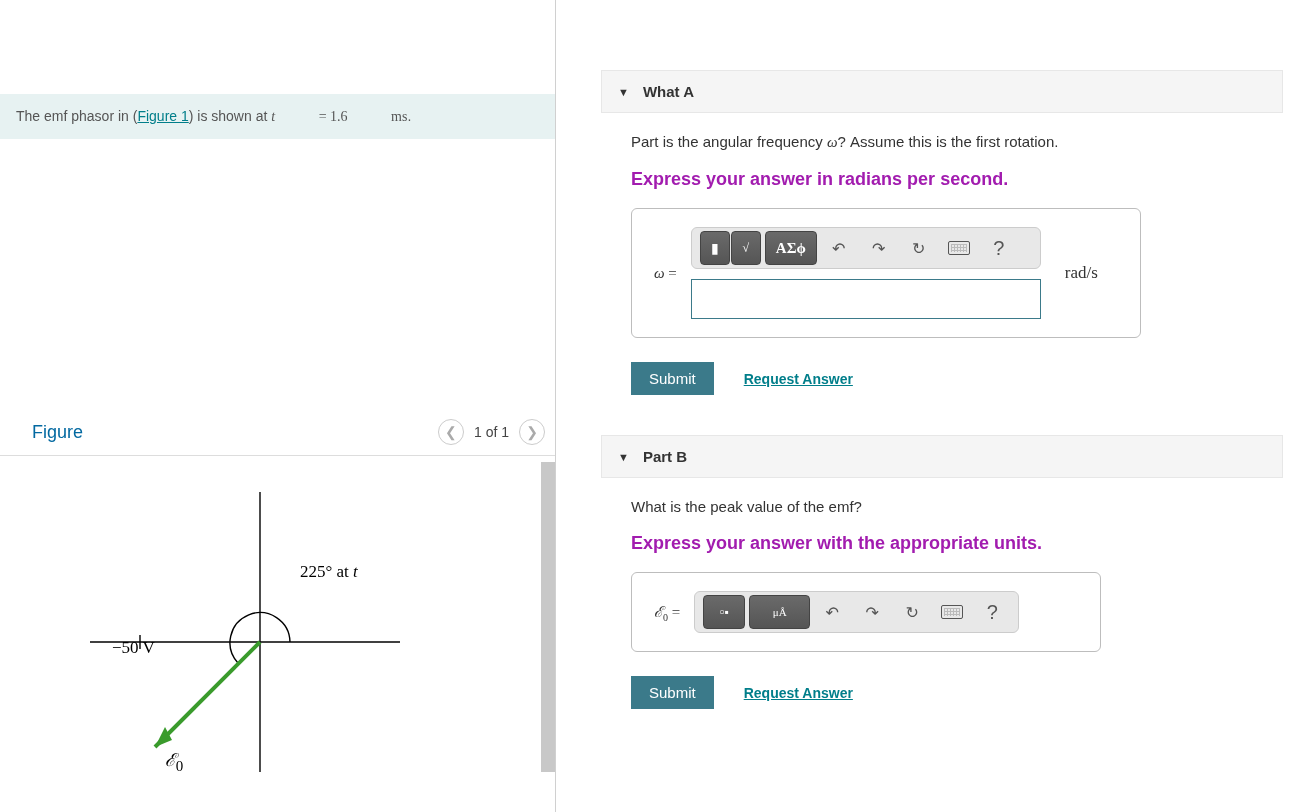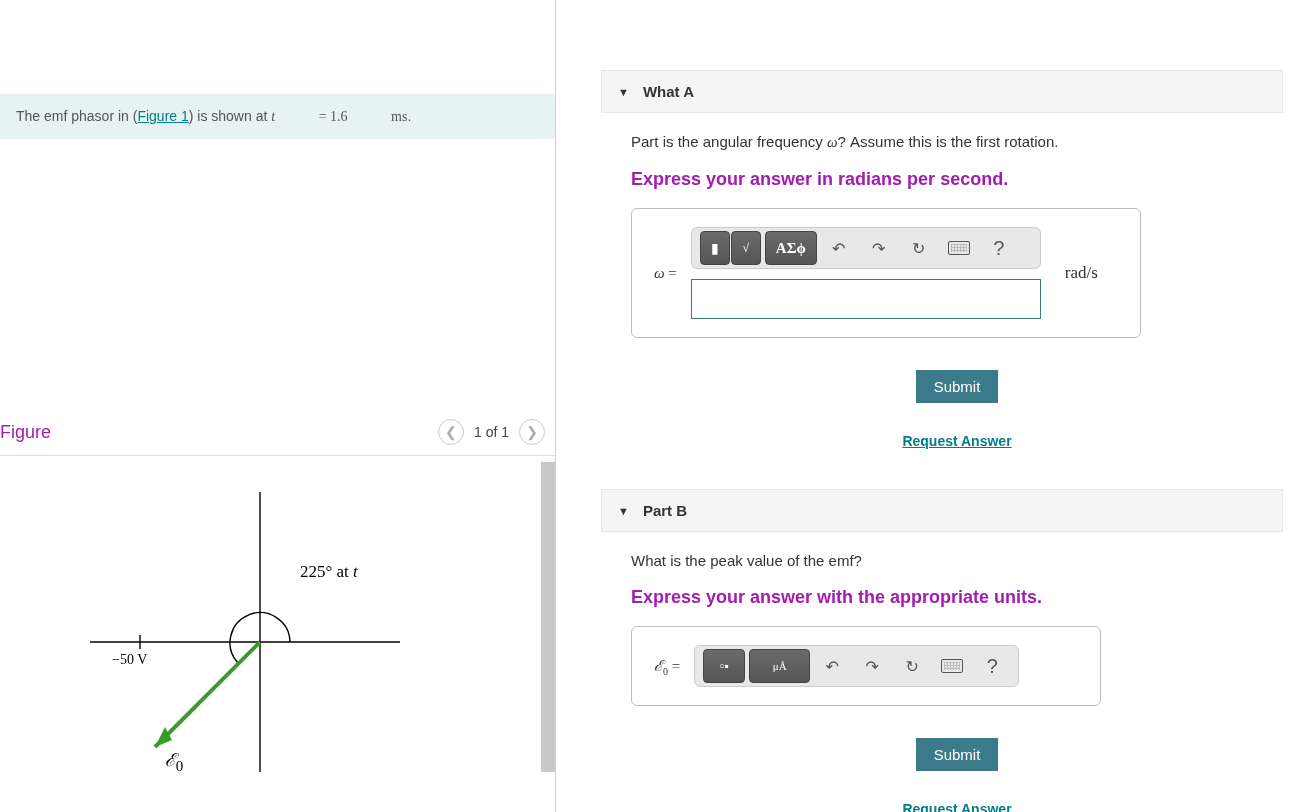--- a/index.html
+++ b/index.html
@@ -9,21 +9,21 @@
 .divider { width: 1px; background: #d0d0d0; height: 100%; }
 .right-pane { flex: 1; padding: 0 20px 0 45px; }
 
 .problem-box { background: #e7f2f2; padding: 14px 16px; color: #555; margin-top: 94px; margin-right: 0; }
 .problem-box a { color: #007e8a; text-decoration: underline; }
 .serif-it { font-family: "Times New Roman", serif; font-style: italic; }
 .serif { font-family: "Times New Roman", serif; padding-left: 40px; }
 
 .figure-section { margin-top: 280px; }
 .figure-header { display: flex; align-items: center; justify-content: space-between; padding: 0 10px 10px 0; border-bottom: 1px solid #ddd; }
-.figure-title { font-size: 18px; color: #a21caf; }
+.figure-title { font-size: 18px; color: #0369a1; margin-left: 32px; }
 .figure-nav { display: flex; align-items: center; gap: 10px; color: #444; font-size: 14px; }
 .nav-btn { width: 26px; height: 26px; border-radius: 50%; border: 1px solid #ccc; background: #fff; display: flex; align-items: center; justify-content: center; color: #aaa; cursor: pointer; font-size: 14px; }
 
 .figure-body { position: relative; height: 310px; border-right: 14px solid #c8c8c8; margin-top: 6px; }
 .phasor-svg { position: absolute; left: 60px; top: 10px; }
 .fig-label { position: absolute; font-family: "Times New Roman", serif; color: #000; }
 
 .part-header { background: #f5f5f5; border: 1px solid #e7e7e7; padding: 12px 16px; display: flex; align-items: center; gap: 14px; margin-top: 24px; }
 .part-header:first-child { margin-top: 70px; }
 .tri { font-size: 11px; color: #333; }
@@ -45,21 +45,21 @@
 .tool-dark-wide { width: 52px; font-size: 15px; font-weight: bold; }
 .tool-group { display: flex; gap: 1px; }
 
 .answer-input { border: 1px solid #3b7a8a; height: 40px; width: 350px; padding: 4px 8px; font-size: 15px; outline: none; }
 .unit-lbl { font-family: "Times New Roman", serif; font-size: 17px; margin-left: 10px; }
 
 .value-unit-row { display: flex; }
 .value-input { border: 1px solid #888; height: 44px; width: 195px; padding: 4px 10px; font-size: 22px; font-style: italic; font-family: "Times New Roman", serif; color: #999; outline: none; }
 .unit-input { border: 1px solid #888; border-left: none; height: 44px; width: 155px; padding: 4px 10px; font-size: 24px; font-family: "Times New Roman", serif; color: #666; outline: none; }
 
-.actions { display: flex; align-items: center; gap: 30px; margin-top: 32px; flex-direction: column; }
+.actions { display: flex; align-items: center; gap: 30px; margin-top: 24px; }
 .submit-btn { background: #3b7a8a; color: #fff; border: none; padding: 8px 18px; font-size: 15px; cursor: pointer; }
 .request-link { color: #007e8a; text-decoration: underline; font-weight: bold; font-size: 14px; cursor: pointer; }
 
 .kbd-icon { display:inline-block; width:22px; height:14px; border:1px solid #555; border-radius:2px; position:relative; }
 .kbd-icon::before { content:""; position:absolute; left:2px; right:2px; top:2px; bottom:2px; background: repeating-linear-gradient(to right, #555 0 1px, transparent 1px 3px), repeating-linear-gradient(to bottom, #555 0 1px, transparent 1px 3px); opacity:0.3;}
 </style>
 </head>
 <body>
 
 <div class="container">
@@ -83,21 +83,21 @@
           <line x1="30" y1="170" x2="340" y2="170" stroke="#000" stroke-width="1.4"></line>
           <line x1="200" y1="20" x2="200" y2="300" stroke="#000" stroke-width="1.4"></line>
           <line x1="80" y1="163" x2="80" y2="177" stroke="#000" stroke-width="1.4"></line>
           <path d="M 230 170 A 30 30 0 1 0 178 191" fill="none" stroke="#000" stroke-width="1.4"></path>
           <line x1="200" y1="170" x2="95" y2="275" stroke="#3a9b2c" stroke-width="4"></line>
           <polygon points="95,275 112,268 105,255" fill="#3a9b2c"></polygon>
         </svg>
         <div class="fig-label" style="left:300px; top:100px; font-size:17px;">
           <span>225° at </span><span style="font-style:italic">t</span>
         </div>
-        <div class="fig-label" style="left:112px; top:190px; font-size:14px;">−50 V</div>
+        <div class="fig-label" style="left:112px; top:176px; font-size:17px;">−50 V</div>
         <div class="fig-label" style="left:165px; top:285px; font-size:18px;">
           <span style="font-style:italic">ℰ</span><sub>0</sub>
         </div>
       </div>
     </div>
   </div>
 
   <div class="divider"></div>
 
   <div class="right-pane">

